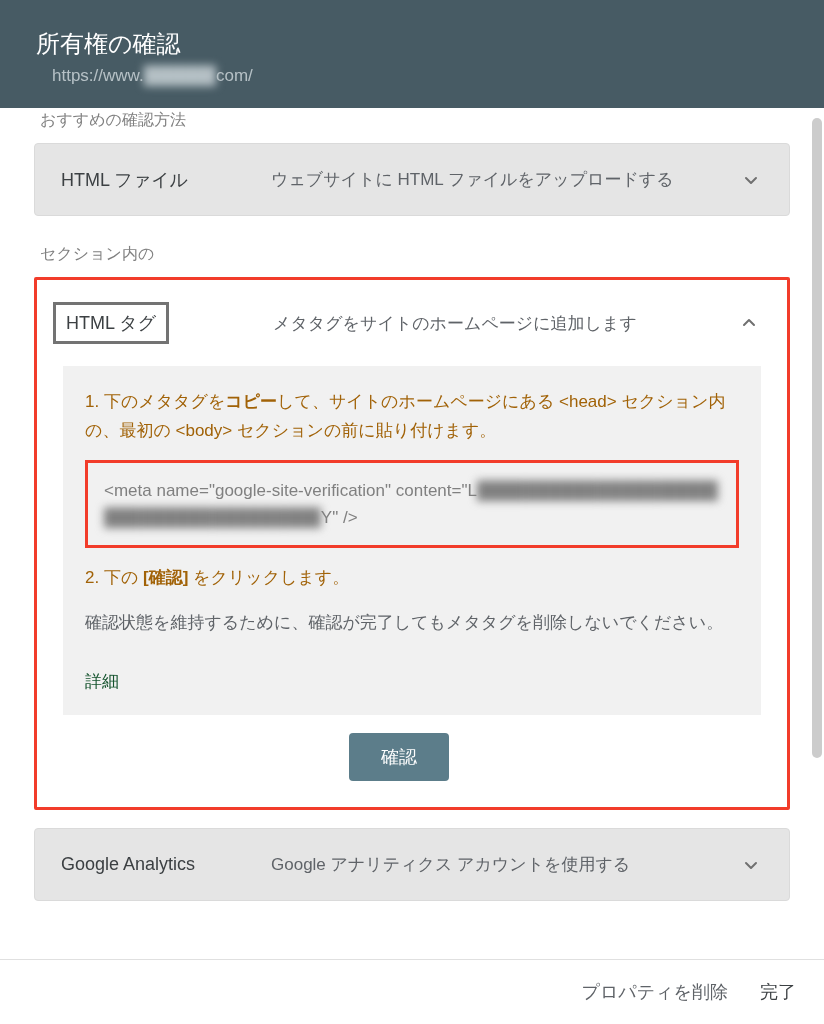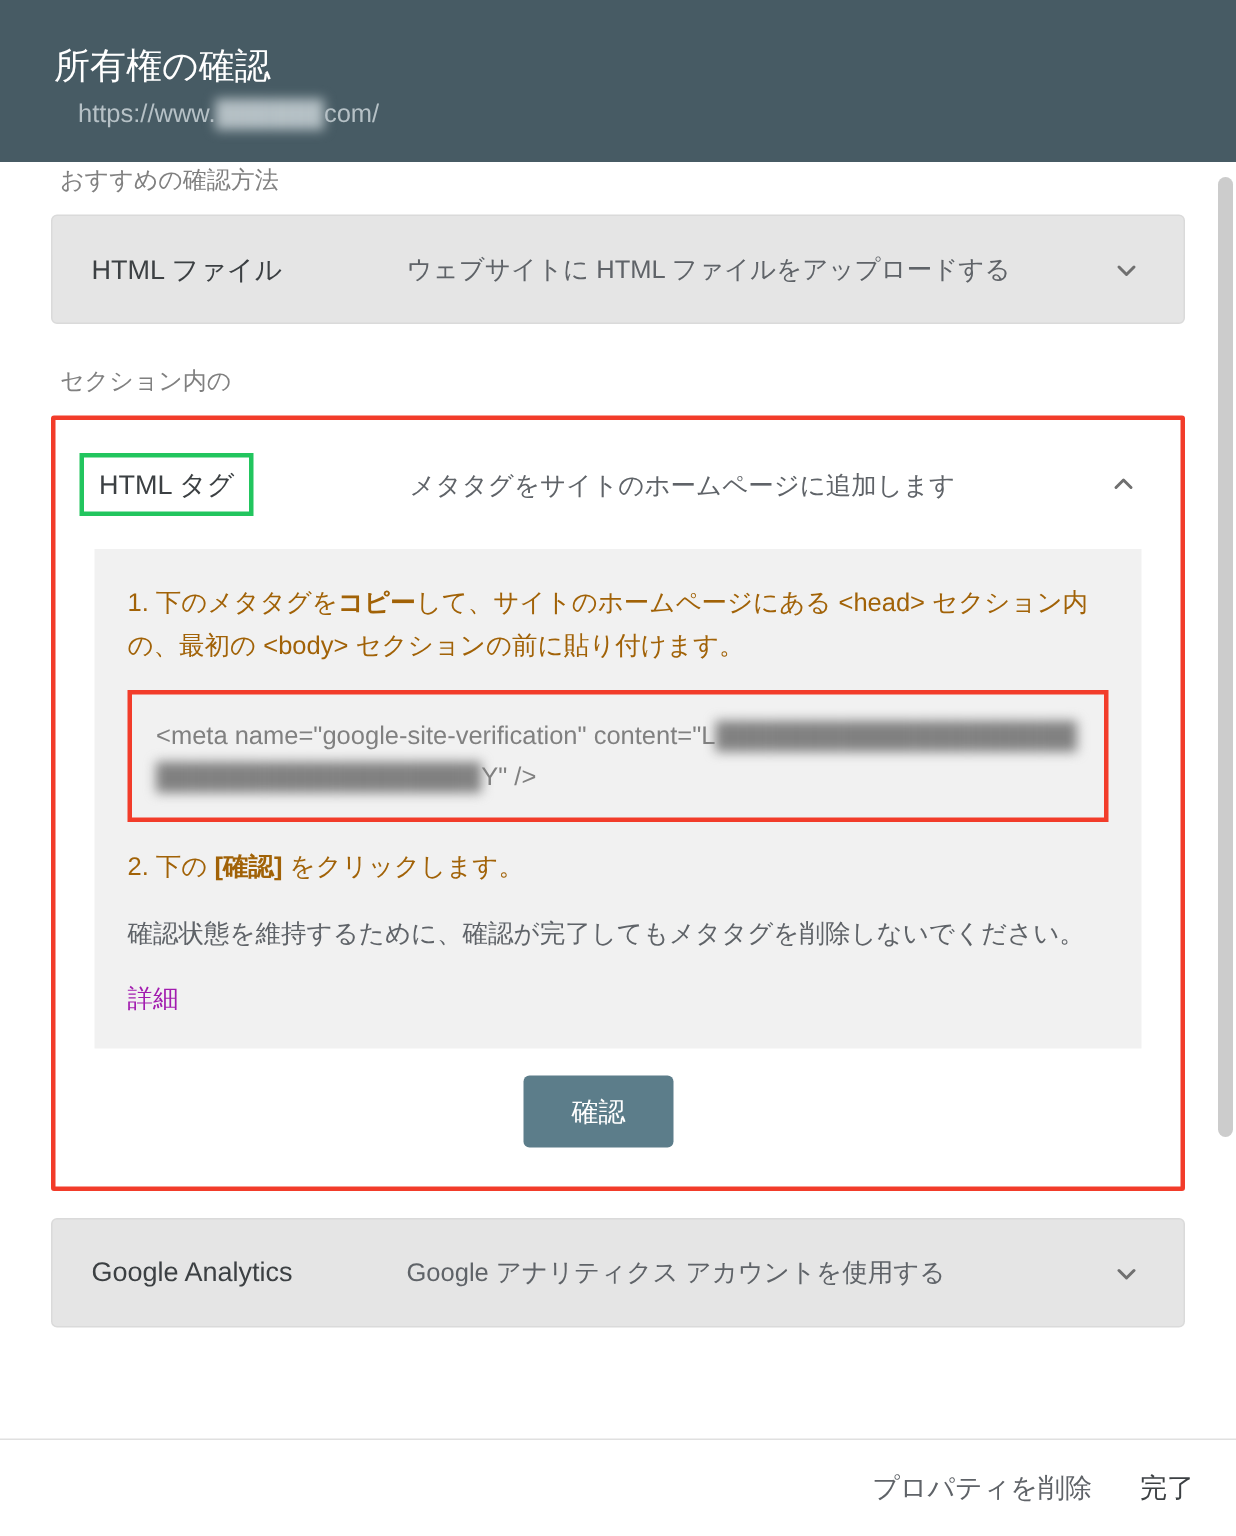--- a/index.html
+++ b/index.html
@@ -96,21 +96,21 @@
       border: 3px solid #f23c2a;
       border-radius: 2px;
       margin: 12px 14px 0 14px;
       background: #fff;
       padding-bottom: 26px;
     }
     .highlighted-card .card-row {
       padding: 22px 26px 16px 26px;
     }
     .htmltag-box {
-      border: 3px solid #22c55e;
+      border: 3px solid #737373;
       display: inline-block;
       padding: 6px 10px;
       margin-left: -10px;
     }
     .expanded-body {
       background: #f1f1f1;
       margin: 6px 26px 0 26px;
       padding: 22px 22px 22px 22px;
     }
     .step {
@@ -131,23 +131,23 @@
       word-break: break-all;
       line-height: 1.6;
     }
     .note {
       color: #5f6368;
       font-size: 17px;
       line-height: 1.7;
       margin-top: 16px;
     }
     .details-link {
-      color: #a21caf;
-      font-size: 17px;
-      margin-top: 16px;
+      color: #14532d;
+      font-size: 17px;
+      margin-top: 32px;
       display: inline-block;
       cursor: pointer;
       text-align: right;
     }
     .confirm-btn-wrap {
       display: flex;
       justify-content: center;
       padding: 18px 26px 0 0;
     }
     .confirm-btn {

